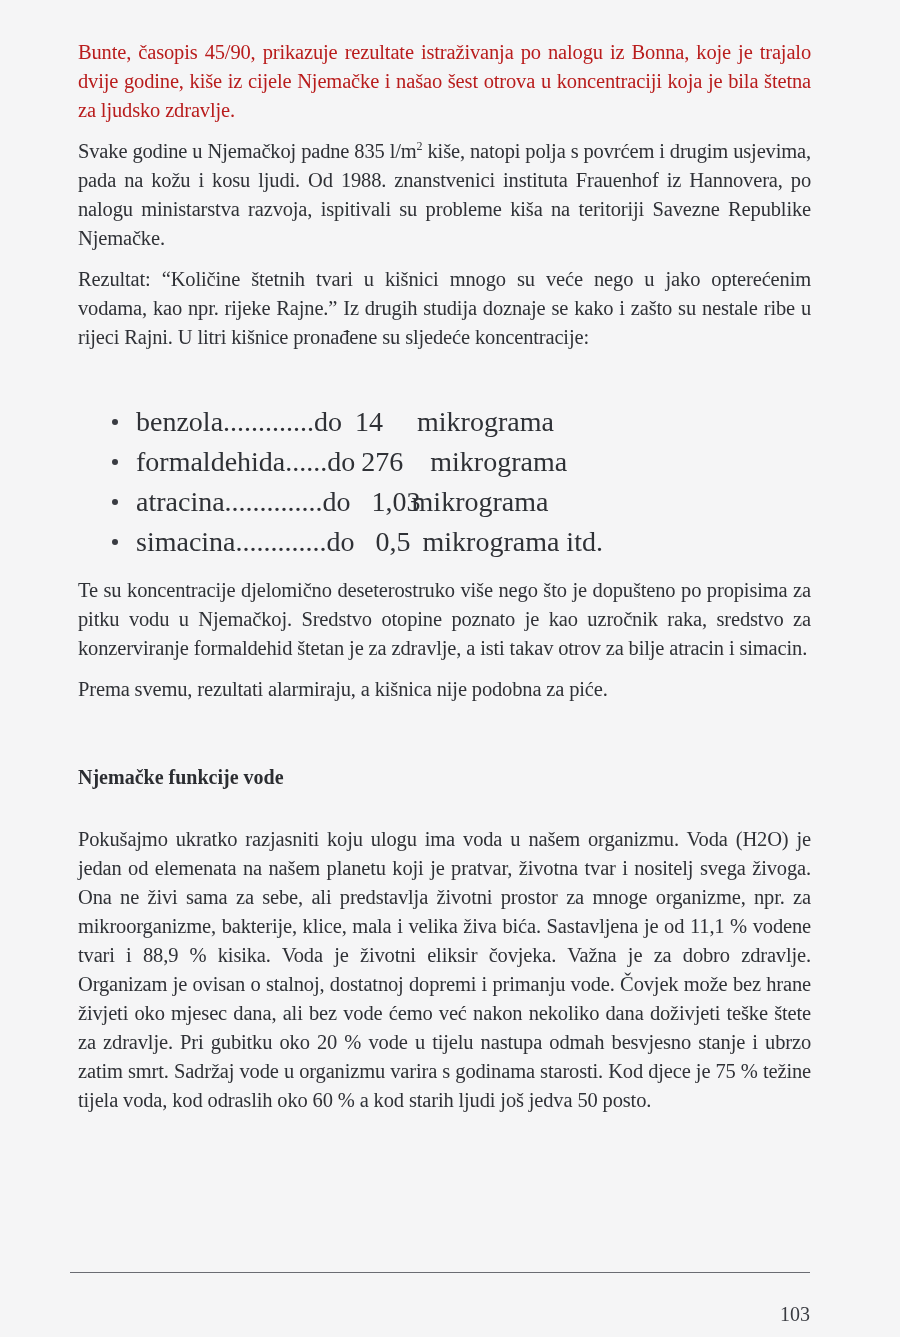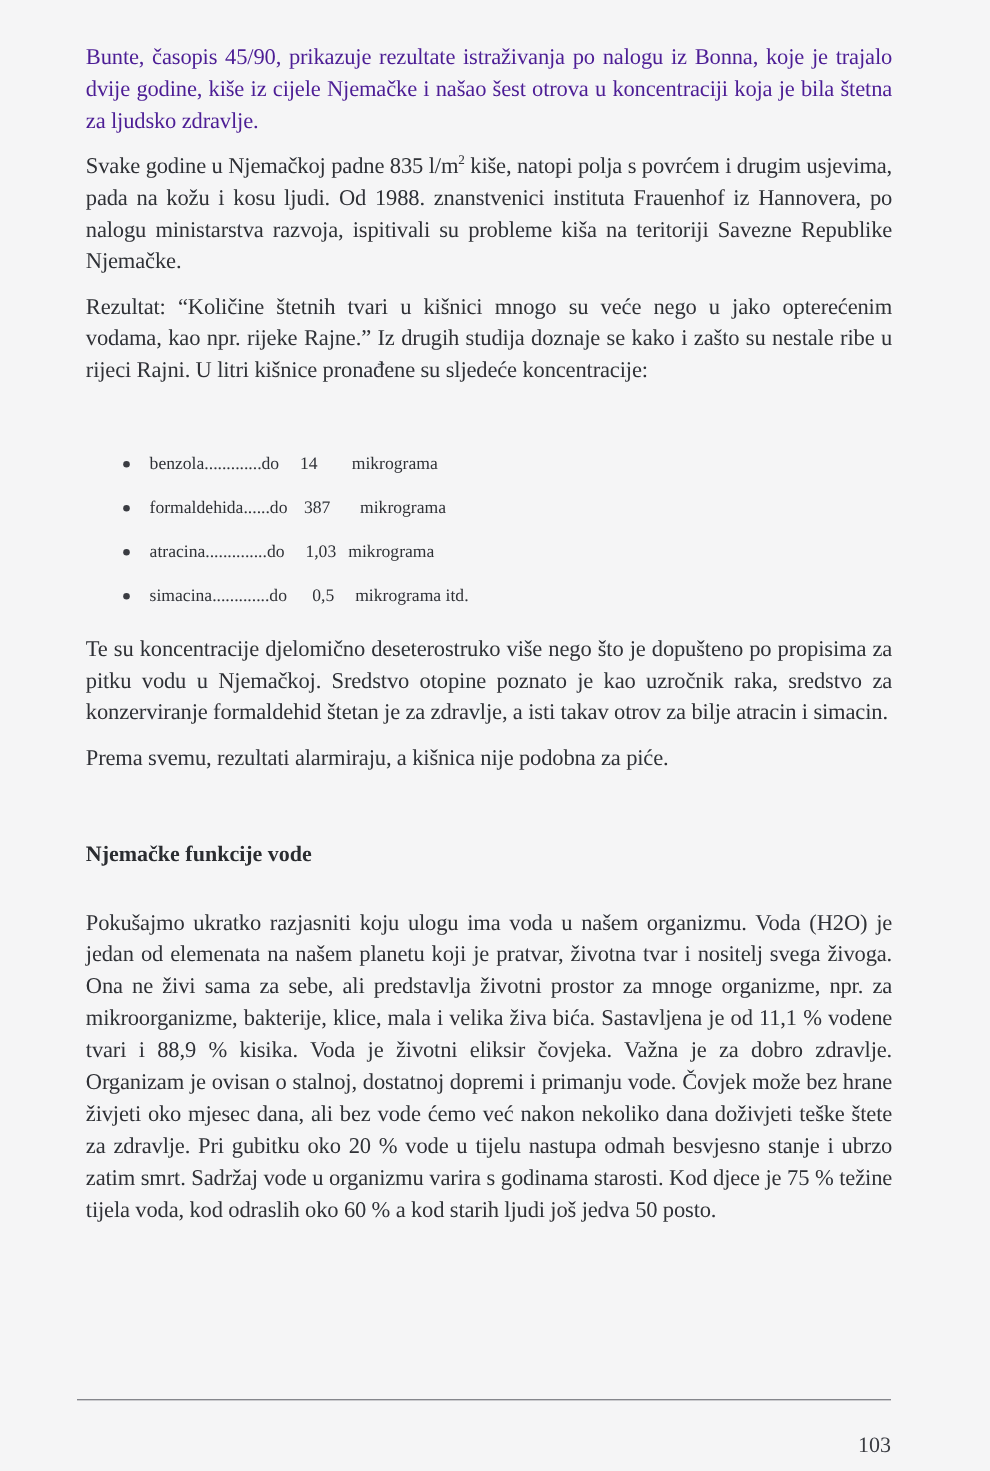--- a/index.html
+++ b/index.html
@@ -16,29 +16,29 @@
     left: 78px; top: 38px;
     width: 733px;
   }
   p {
     margin: 0 0 12px 0;
     font-size: 20.5px;
     line-height: 29px;
     text-align: justify;
     letter-spacing: -0.15px;
   }
-  .p1 { color: #4c1d95; }
+  .p1 { color: #b91c1c; }
   sup { font-size: 12px; line-height: 0; }
   .list {
     margin: 50px 0 0 58px;
     padding: 0;
     list-style: none;
   }
   .list li {
-    font-size: 16px;
+    font-size: 28px;
     line-height: 40px;
     position: relative;
     white-space: pre;
   }
   .bullet {
     position: absolute; left: -24px; top: 17px;
     width: 6px; height: 6px; border-radius: 50%;
     background: #3a3c42;
   }
   .name { display: inline-block; }
@@ -68,21 +68,21 @@
 </head>
 <body>
 
 <div class="page">
   <p class="p1">Bunte, časopis 45/90, prikazuje rezultate istraživanja po nalogu iz Bonna, koje je trajalo dvije godine, kiše iz cijele Njemačke i našao šest otrova u koncentraciji koja je bila štetna za ljudsko zdravlje.</p>
   <p><span>Svake godine u Njemačkoj padne 835 l/m</span><sup>2</sup><span>  kiše, natopi polja s povrćem i drugim usjevima, pada na kožu i kosu ljudi. Od 1988. znanstvenici instituta Frauenhof iz Hannovera, po nalogu ministarstva razvoja, ispitivali su probleme kiša na teritoriji Savezne Republike Njemačke.</span></p>
   <p>Rezultat: “Količine štetnih tvari u kišnici mnogo su veće nego u jako opterećenim vodama, kao npr. rijeke Rajne.”  Iz drugih studija doznaje se kako i zašto su nestale ribe u rijeci Rajni.  U litri kišnice pronađene su sljedeće koncentracije:</p>
 
   <ul class="list">
     <li><span class="bullet"></span><span class="name">benzola.............do</span><span class="val">14</span><span class="unit">   mikrograma</span></li>
-    <li><span class="bullet"></span><span class="name">formaldehida......do</span><span class="val">387</span><span class="unit">   mikrograma</span></li>
+    <li><span class="bullet"></span><span class="name">formaldehida......do</span><span class="val">276</span><span class="unit">   mikrograma</span></li>
     <li><span class="bullet"></span><span class="name">atracina..............do</span><span class="val">   1,03</span><span class="unit"> mikrograma</span></li>
     <li><span class="bullet"></span><span class="name">simacina.............do</span><span class="val">   0,5</span><span class="unit">  mikrograma itd.</span></li>
   </ul>
 
   <p class="p-after">Te su koncentracije djelomično deseterostruko više nego što je dopušteno po propisima za pitku vodu u Njemačkoj. Sredstvo otopine poznato je kao uzročnik raka, sredstvo za konzerviranje formaldehid štetan je za zdravlje, a isti takav otrov za bilje atracin i simacin.</p>
   <p>Prema svemu, rezultati alarmiraju, a kišnica nije podobna za piće.</p>
 
   <h2>Njemačke funkcije vode</h2>
 
   <p>Pokušajmo ukratko razjasniti koju ulogu ima voda u našem organizmu. Voda (H2O) je jedan od elemenata na našem planetu koji je pratvar,  životna tvar i nositelj svega živoga. Ona ne živi sama za sebe, ali predstavlja životni prostor za mnoge organizme, npr. za mikroorganizme, bakterije, klice, mala i velika živa bića. Sastavljena je od 11,1 % vodene tvari i 88,9 % kisika. Voda je životni eliksir čovjeka. Važna je za dobro zdravlje. Organizam je ovisan o stalnoj, dostatnoj dopremi i primanju vode. Čovjek može bez hrane živjeti oko mjesec dana, ali bez vode ćemo  već nakon nekoliko dana doživjeti teške štete za zdravlje. Pri gubitku oko 20 % vode u tijelu nastupa odmah besvjesno stanje i ubrzo zatim smrt. Sadržaj vode u organizmu varira s godinama starosti. Kod djece je 75 % težine tijela voda, kod odraslih  oko 60 % a kod starih ljudi još jedva 50 posto.</p>

